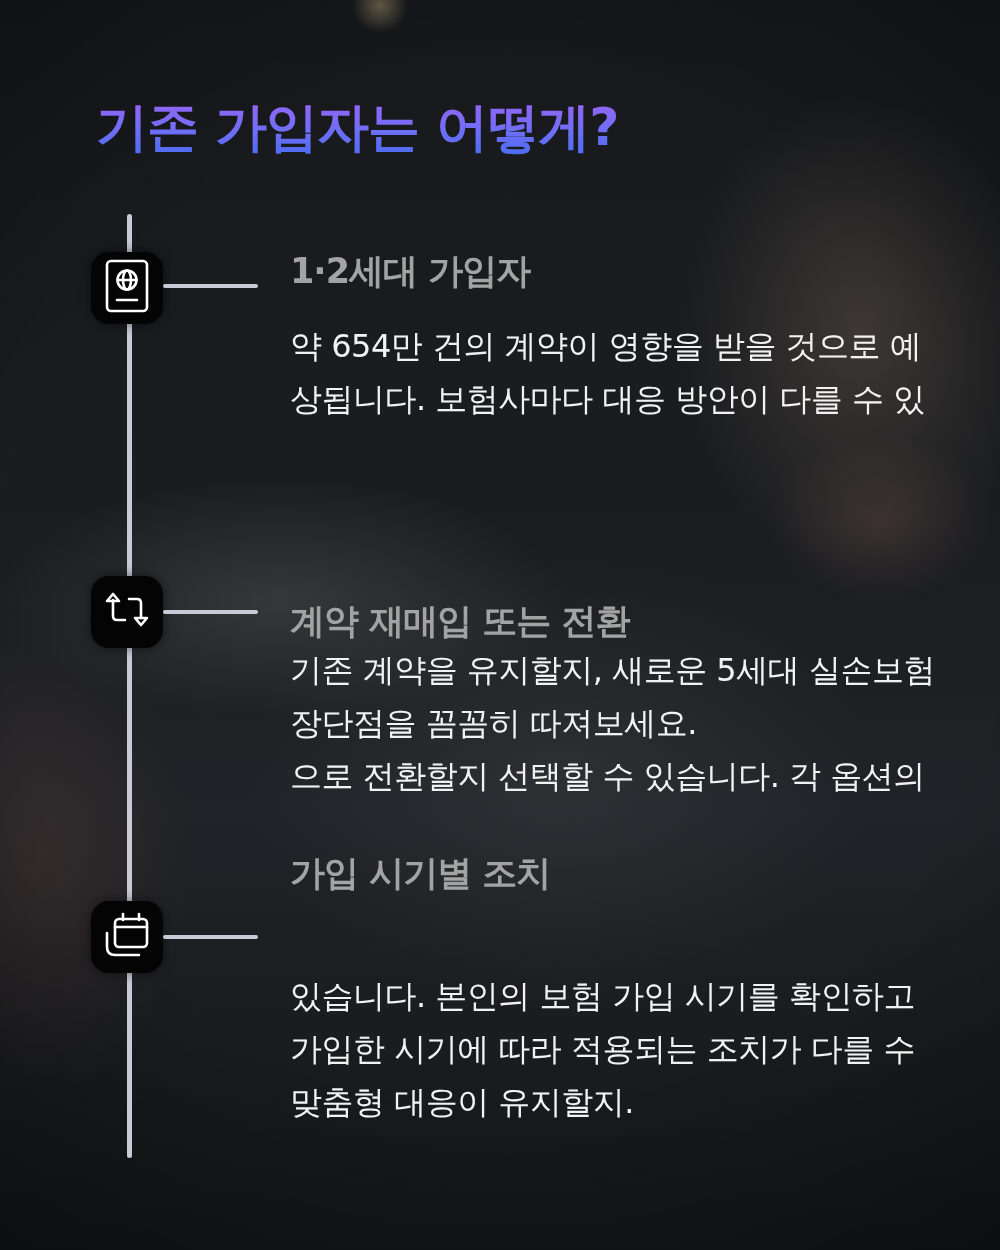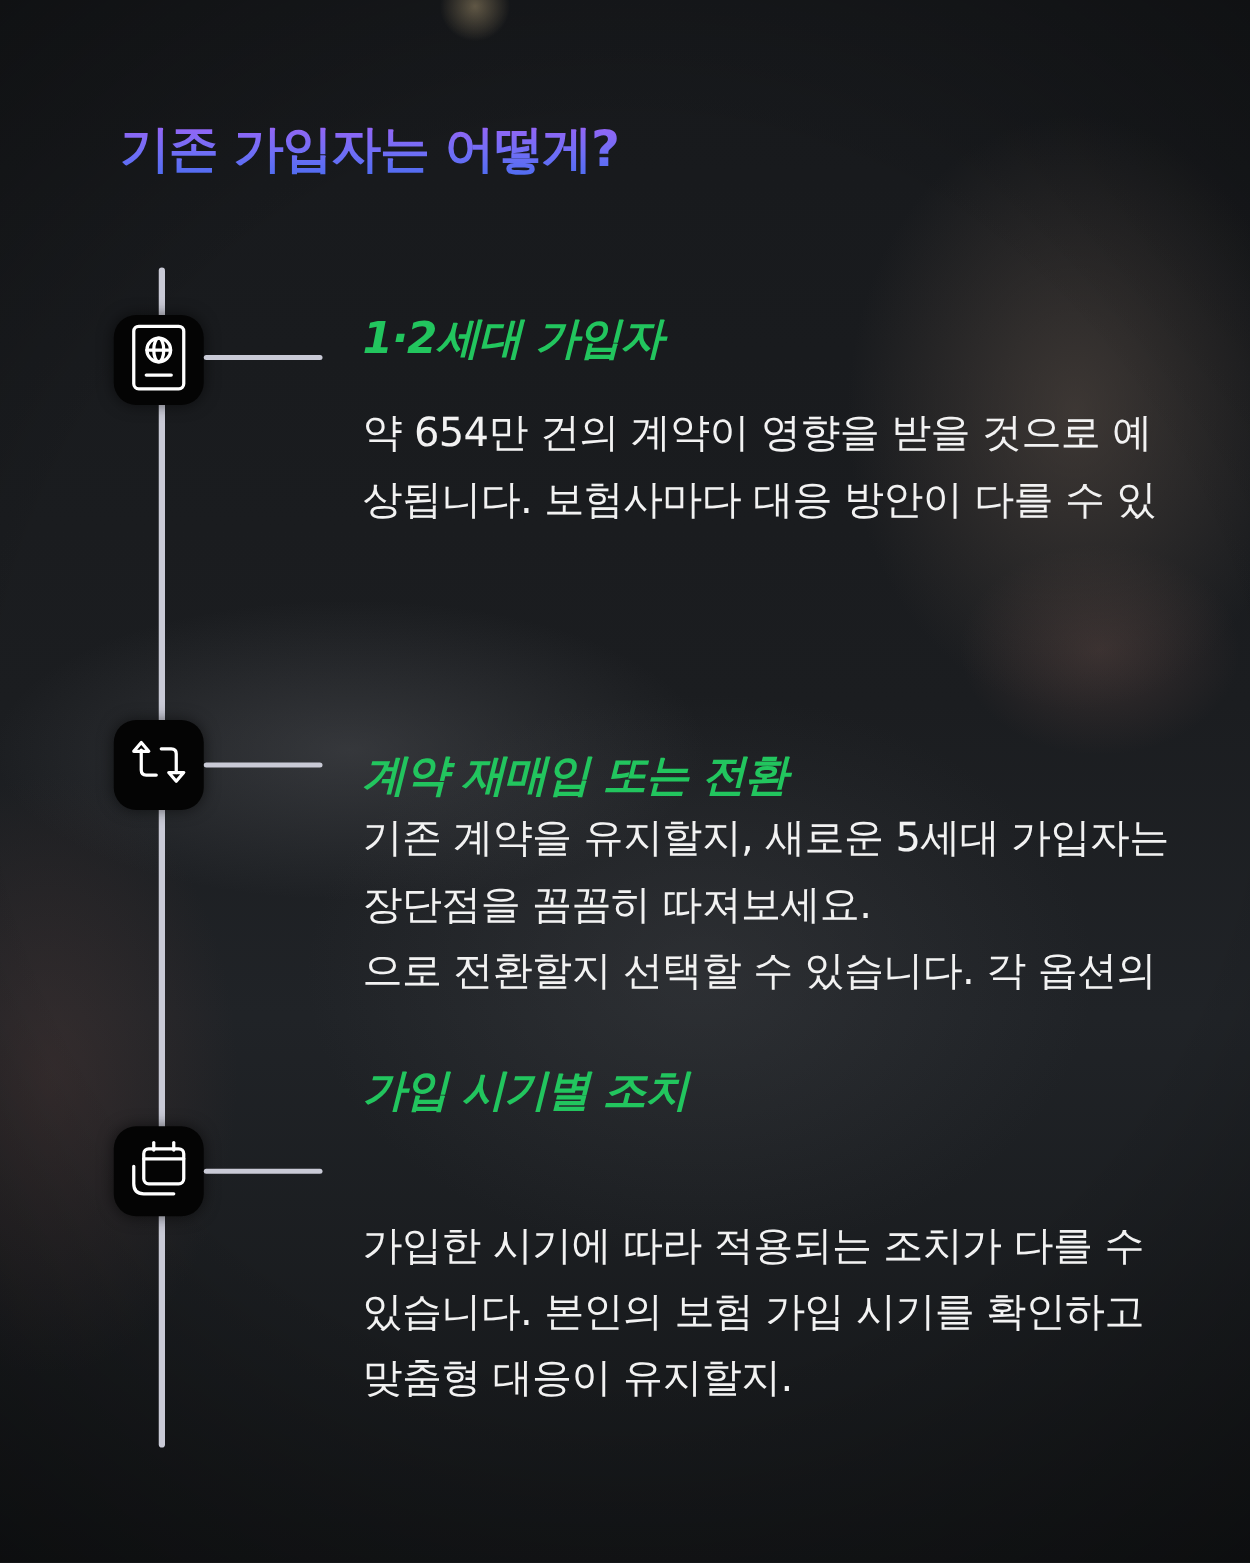--- a/index.html
+++ b/index.html
@@ -18,21 +18,21 @@
         radial-gradient(ellipse 200px 320px at 40px 860px, rgba(90,62,58,0.35), rgba(0,0,0,0) 75%),
         radial-gradient(ellipse 420px 300px at 560px 780px, rgba(70,72,76,0.35), rgba(0,0,0,0) 75%),
         linear-gradient(180deg, #17191c 0%, #1b1d20 45%, #202327 65%, #141618 100%);
     }
     .vignette {
       position: absolute; inset: 0;
       background: radial-gradient(ellipse 900px 900px at 500px 600px, rgba(0,0,0,0) 55%, rgba(0,0,0,0.45) 100%);
     }
     .title {
       position: absolute; left: 96px; top: 96px;
-      font-size: 40px; font-weight: bold; letter-spacing: -1px;
+      font-size: 52px; font-weight: bold; letter-spacing: -1px;
       background: linear-gradient(180deg, #9d63f5 0%, #6f6ef6 55%, #4a6cf0 100%);
       -webkit-background-clip: text; background-clip: text; color: transparent;
       line-height: 1.2; margin: 0;
     }
     .timeline-line {
       position: absolute; left: 127px; top: 214px; width: 5px; height: 944px;
       background: #c9cad6; border-radius: 3px;
     }
     .item { position: absolute; left: 0; width: 1000px; }
     .icon-box {
@@ -40,22 +40,22 @@
       background: #040404; border-radius: 18px;
       box-shadow: 0 0 12px rgba(0,0,0,0.55);
       display: flex; align-items: center; justify-content: center;
     }
     .connector {
       position: absolute; left: 163px; width: 95px; height: 4px;
       background: #c9cad6; border-radius: 2px;
     }
     .item-title {
       position: absolute; left: 290px;
-      font-size: 35px; font-weight: bold; color: #22c55e; letter-spacing: -1px;
-      margin: 0; line-height: 1.2; white-space: nowrap; font-style: italic;
+      font-size: 35px; font-weight: bold; color: #a3a3a3; letter-spacing: -1px;
+      margin: 0; line-height: 1.2; white-space: nowrap;
     }
     .item-desc {
       position: absolute; left: 290px; width: 610px;
       font-size: 32px; color: #f2f2f2; line-height: 53px; margin: 0;
       letter-spacing: -0.5px;
     }
     .item-desc span { display: block; white-space: nowrap; }
   </style>
 </head>
 <body>
@@ -94,38 +94,38 @@
         <path d="M12 10 V26 Q12 30 16 30 H24"></path>
         <path d="M6 11 L12 4 L18 11 Z"></path>
         <path d="M28 9 H36 Q40 9 40 13 V28"></path>
         <path d="M34 28 L40 35 L46 28 Z"></path>
       </svg>
     </span>
   </div>
   <div class="connector" style="top:610px;"></div>
   <h2 class="item-title" style="top:600px;">계약 재매입 또는 전환</h2>
   <p class="item-desc" style="top:644px;">
-    <span>기존 계약을 유지할지, 새로운 5세대 가입자는</span>
+    <span>기존 계약을 유지할지, 새로운 5세대 실손보험</span>
     <span>장단점을 꼼꼼히 따져보세요.</span>
     <span>으로 전환할지 선택할 수 있습니다. 각 옵션의</span>
   </p>
 </div>
 
 <div class="item" style="top:0;">
   <div class="icon-box" style="top:901px;">
     <span>
       <svg width="52" height="52" viewBox="0 0 52 52" fill="none" stroke="#ffffff" stroke-width="2.6" stroke-linecap="round" stroke-linejoin="round">
         <rect x="14" y="10" width="32" height="28" rx="4"></rect>
         <line x1="14" y1="18" x2="46" y2="18"></line>
         <line x1="22" y1="5" x2="22" y2="11"></line>
         <line x1="38" y1="5" x2="38" y2="11"></line>
         <path d="M6 24 V38 Q6 46 14 46 H38"></path>
       </svg>
     </span>
   </div>
   <div class="connector" style="top:935px;"></div>
   <h2 class="item-title" style="top:852px;">가입 시기별 조치</h2>
   <p class="item-desc" style="top:970px;">
+    <span>있습니다. 본인의 보험 가입 시기를 확인하고</span>
     <span>가입한 시기에 따라 적용되는 조치가 다를 수</span>
-    <span>있습니다. 본인의 보험 가입 시기를 확인하고</span>
     <span>맞춤형 대응이 유지할지.</span>
   </p>
 </div>
 
 </body></html>

